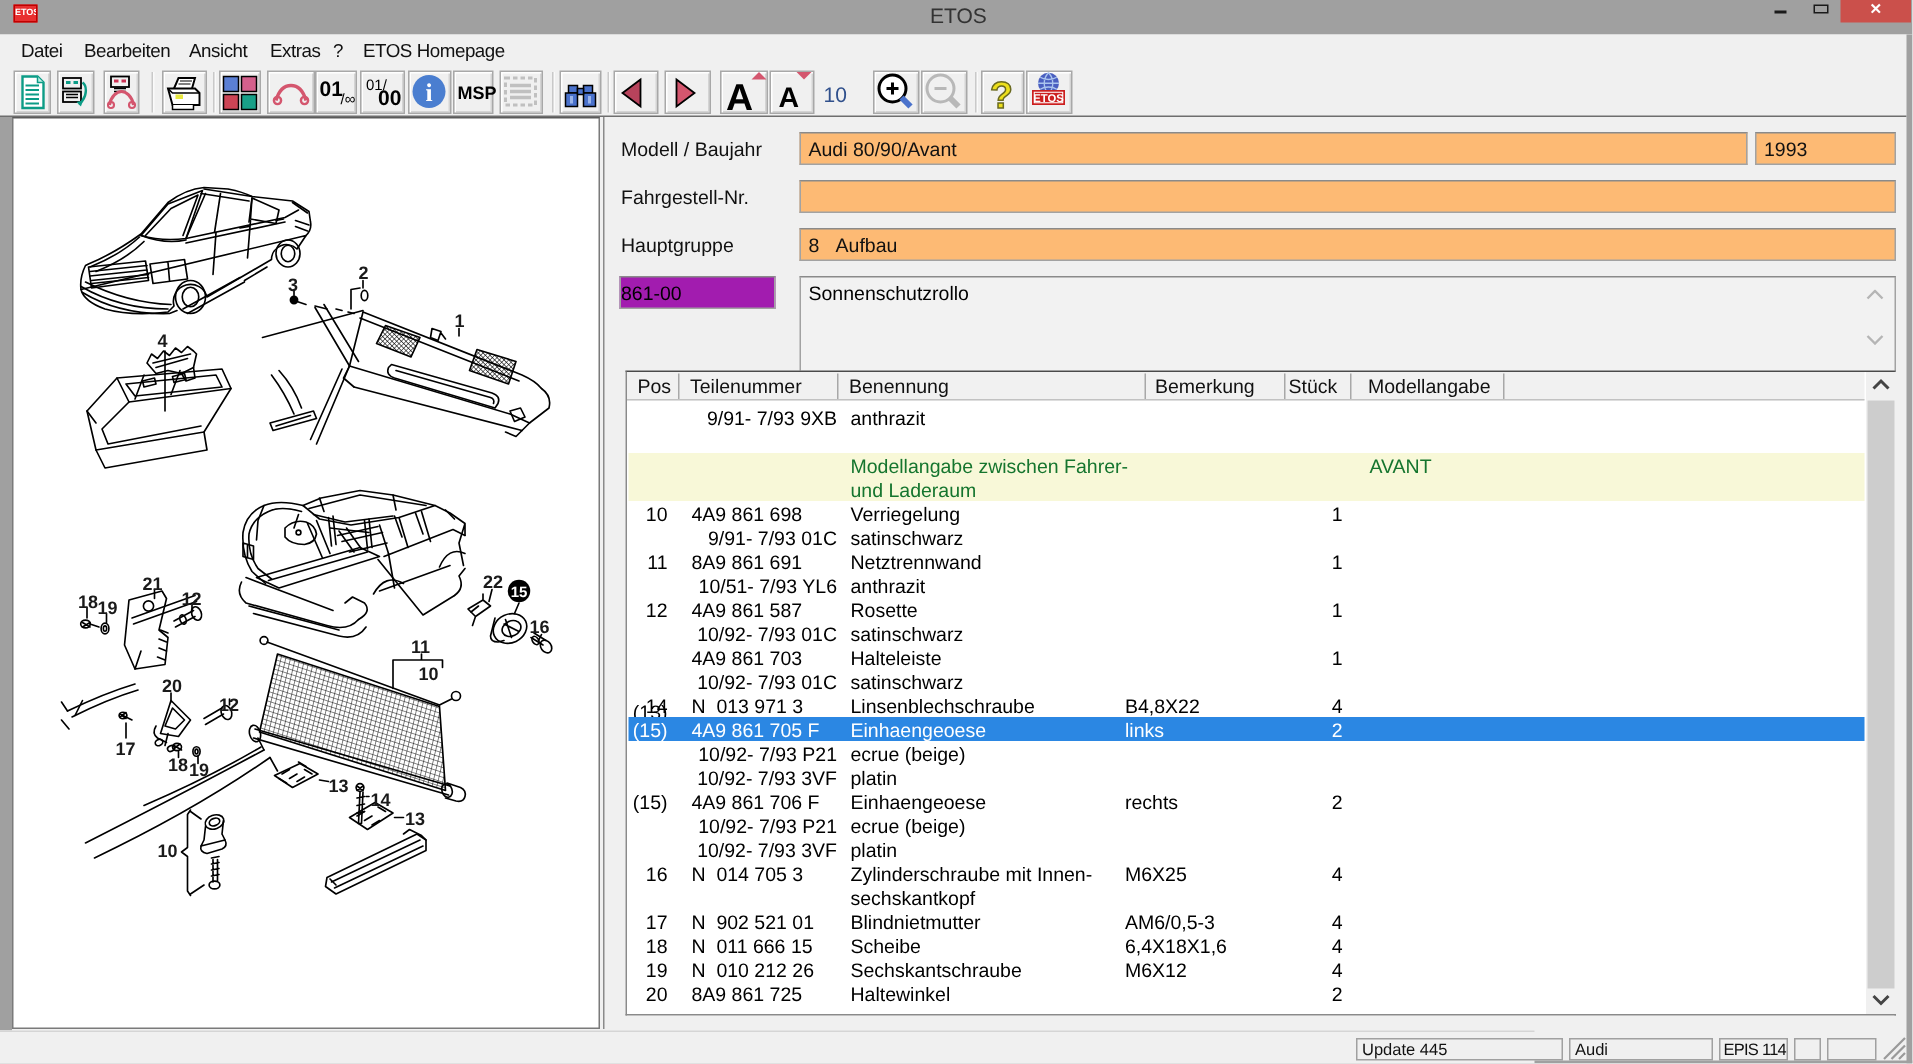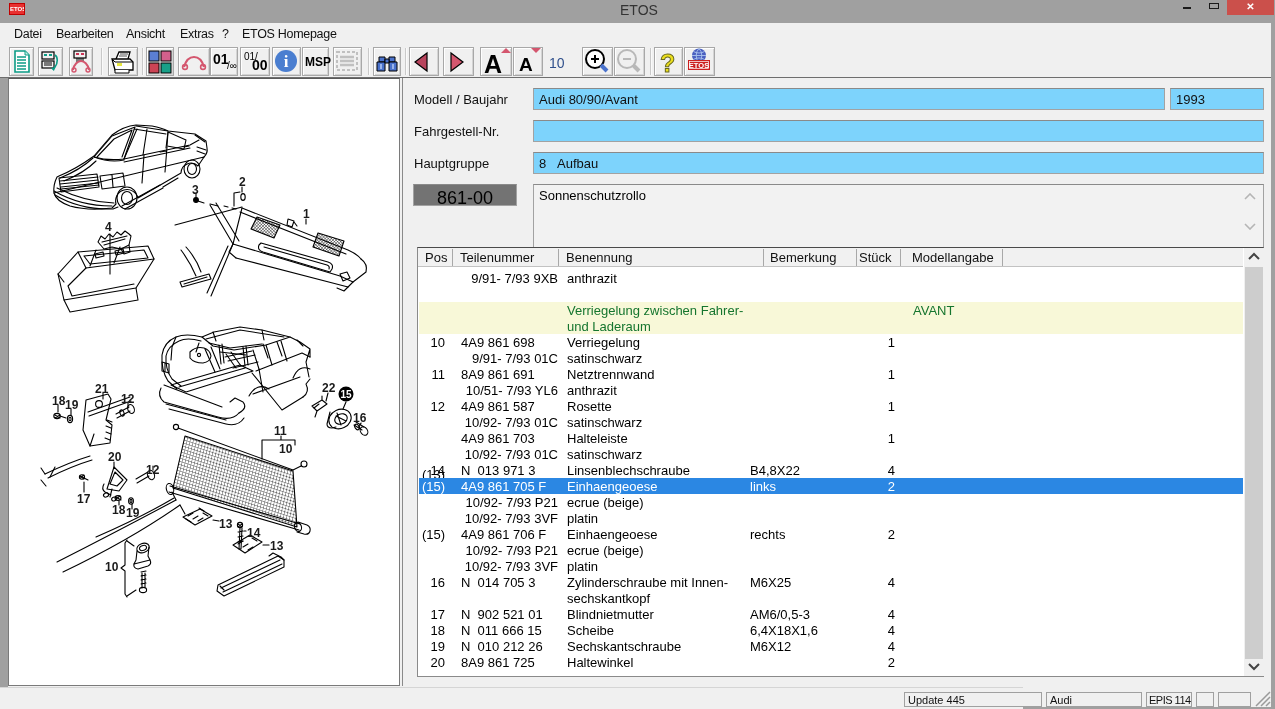--- a/index.html
+++ b/index.html
@@ -21,22 +21,22 @@
 .tbsep{position:absolute;top:2px;height:27px;width:2px;border-left:1px solid #c9c9c9;border-right:1px solid #fafafa;}
 
 #leftstrip{left:0;top:78px;width:8px;height:609px;background:#a0a0a0;}
 #rightstrip{left:1271px;top:23px;width:4px;height:686px;background:#a0a0a0;}
 #botline{left:0;top:707px;width:1275px;height:2px;background:#a0a0a0;}
 #ctopline{left:0;top:77px;width:1271px;height:1px;background:#6e6e6e;}
 #drawpanel{left:8px;top:78px;width:392px;height:608px;background:#fff;border:1px solid #7a7a7a;border-top-color:#5a5a5a;}
 #vdiv{left:402px;top:78px;width:1px;height:608px;background:#8a8a8a;}
 
 .flabel{font-size:13px;color:#111;}
-.finput{background:#7dd3fc;border:1px solid #a2a2a2;border-top-color:#8a8a8a;font-size:13px;color:#111;padding:3px 0 0 5px;}
-#grpbox{left:413px;top:184px;width:104px;height:22px;background:#737373;border:1px solid #a2a2a2;border-top-color:#8a8a8a;font-size:18px;text-align:center;padding-top:3px;}
+.finput{background:#fdba74;border:1px solid #a2a2a2;border-top-color:#8a8a8a;font-size:13px;color:#111;padding:3px 0 0 5px;}
+#grpbox{left:413px;top:184px;width:104px;height:22px;background:#a21caf;border:1px solid #a2a2a2;border-top-color:#8a8a8a;font-size:13px;padding-top:3px;}
 #memo{left:533px;top:184px;width:731px;height:70px;background:#f2f2f2;border:1px solid #a2a2a2;border-top-color:#8a8a8a;font-size:13px;padding:3px 0 0 5px;}
 
 #tbl{left:417px;top:247px;width:847px;height:430px;background:#fff;border:1px solid #8a8a8a;border-top-color:#4a4a4a;}
 #thead{left:0;top:0;width:825px;height:19px;background:#f1f1f1;border-bottom:1px solid #c2c2c2;font-size:13px;color:#111;}
 #thead span{position:absolute;top:2px;}
 .hdiv{position:absolute;top:1px;height:17px;width:1px;background:#a8a8a8;}
 .trow{position:absolute;left:1px;width:824px;height:16px;font-size:13px;color:#000;}
 .trow span{position:absolute;top:1px;white-space:pre;}
 .yellow{background:#f8f8d8;}
 .green{color:#15752e;}
@@ -467,21 +467,21 @@
     <div class="hdiv" style="left:482px;"></div>
     <div class="hdiv" style="left:584px;"></div>
   </div>
   <div id="tbody">
   <div class="trow" style="top:22px;">
         <span class="c-tn c-tnr">9/91- 7/93 9XB</span>
         <span class="c-ben">anthrazit</span>
       </div>
   <div class="trow" style="top:38px;"></div>
   <div class="trow yellow" style="top:54px;">
-        <span class="c-ben green">Verriegelung zwischen Fahrer-</span>
+        <span class="c-ben green">Modellangabe zwischen Fahrer-</span>
         <span class="c-mod green">AVANT</span>
       </div>
   <div class="trow yellow" style="top:70px;">
         <span class="c-ben green">und Laderaum</span>
       </div>
   <div class="trow" style="top:86px;">
         <span style="left:0;width:26px;text-align:right;">10</span>
         <span class="c-tn">4A9 861 698</span>
         <span class="c-ben">Verriegelung</span>
         <span class="c-st">1</span>

